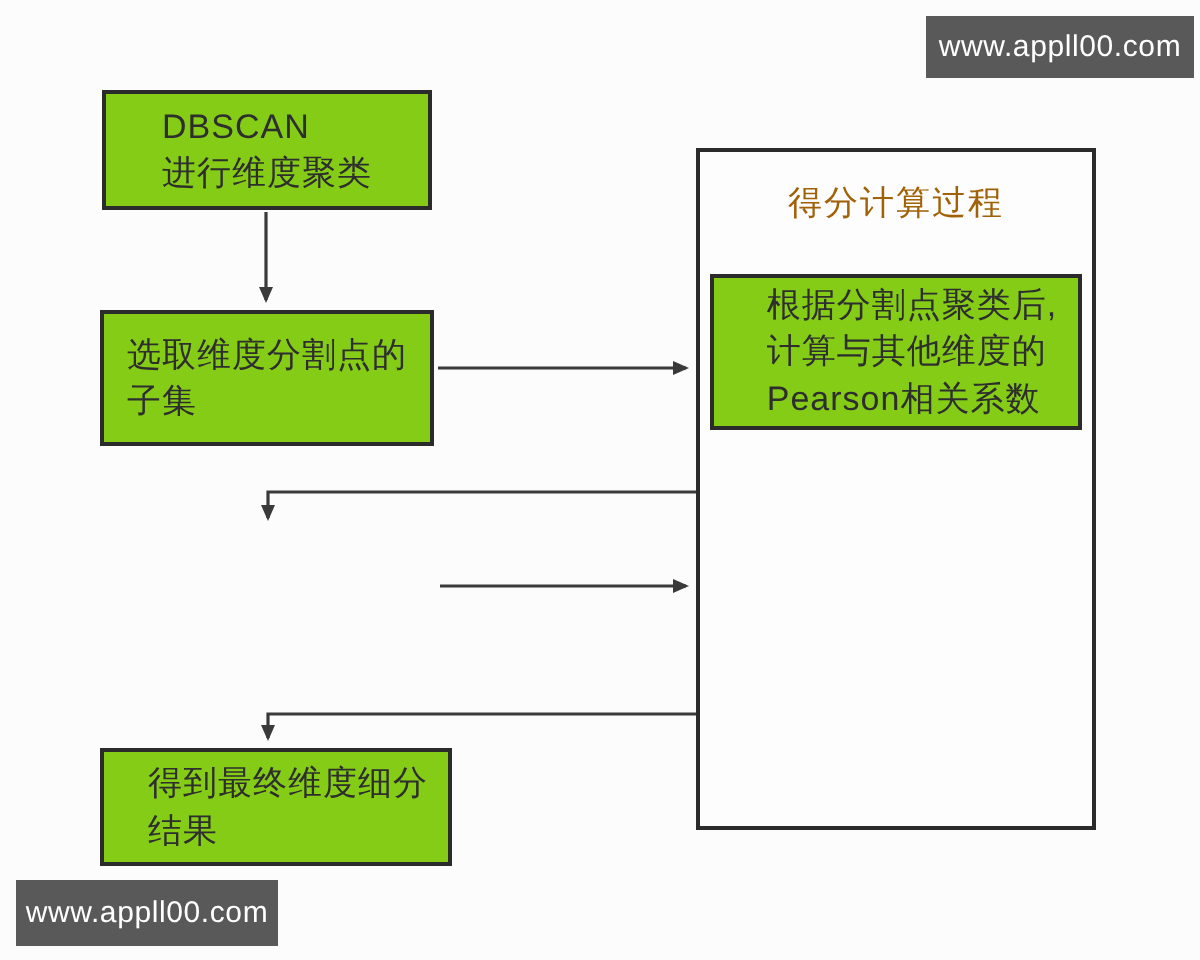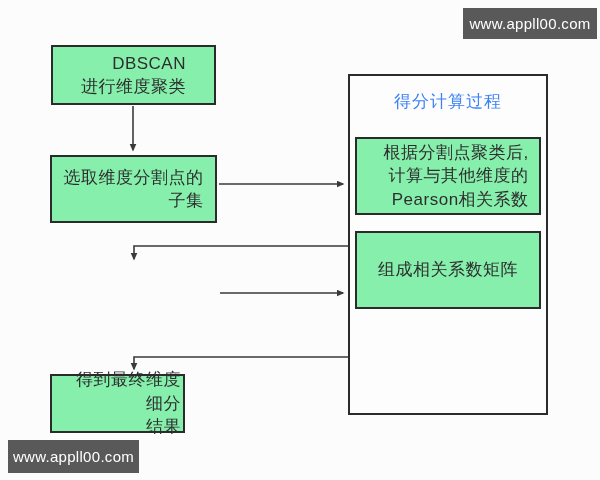--- a/index.html
+++ b/index.html
@@ -20,25 +20,25 @@
     left: 0;
     top: 0;
     width: 600px;
     height: 480px;
     pointer-events: none;
   }
   .node {
     position: absolute;
     box-sizing: border-box;
     border: 2px solid #2b2b2b;
-    background: #86efac;
+    background: #84cc16;
     display: flex;
     align-items: center;
     justify-content: center;
-    text-align: right;
+    text-align: left;
   }
   .node .label {
     white-space: pre-line;
     font-size: 17px;
     line-height: 1.38;
     color: #2e2e2e;
     letter-spacing: 0.5px;
     padding: 0 2px;
   }
   .group {
@@ -47,21 +47,21 @@
     border: 2px solid #2b2b2b;
     background: #fdfdfd;
   }
   .group-title {
     position: absolute;
     left: 348px;
     top: 90px;
     width: 200px;
     text-align: center;
     font-size: 17px;
-    color: #3b82f6;
+    color: #a16207;
     letter-spacing: 1px;
   }
   .banner {
     position: absolute;
     box-sizing: border-box;
     display: flex;
     align-items: center;
     justify-content: center;
     font-size: 15px;
     font-weight: normal;
@@ -104,35 +104,32 @@
     <span class="label">DBSCAN
 进行维度聚类</span>
   </div>
 
   <div class="node" style="left:50px; top:155px; width:167px; height:68px;">
     <span class="label">选取维度分割点的
 子集</span>
   </div>
 
 
-  <div class="node" style="left:50px; top:374px; width:135px; height:59px;padding-left:12px;">
+  <div class="node" style="left:50px; top:374px; width:176px; height:59px;padding-left:12px;">
     <span class="label">得到最终维度细分
 结果</span>
   </div>
 
   <div class="group" style="left:348px; top:74px; width:200px; height:341px;"></div>
   <div class="group-title">得分计算过程</div>
 
   <div class="node" style="left:355px; top:137px; width:186px; height:78px;padding-left:16px;">
     <span class="label">根据分割点聚类后,
 计算与其他维度的
 Pearson相关系数</span>
   </div>
 
-  <div class="node" style="left:355px; top:231px; width:186px; height:78px;">
-    <span class="label">组成相关系数矩阵</span>
-  </div>
 
 
   <div class="banner banner-top" style="background: rgb(89, 89, 89); color: rgb(255, 255, 255);">www.appll00.com</div>
   <div class="banner banner-bottom" style="background: rgb(89, 89, 89); color: rgb(255, 255, 255);">www.appll00.com</div>
 
 </div>
 
 </body></html>

